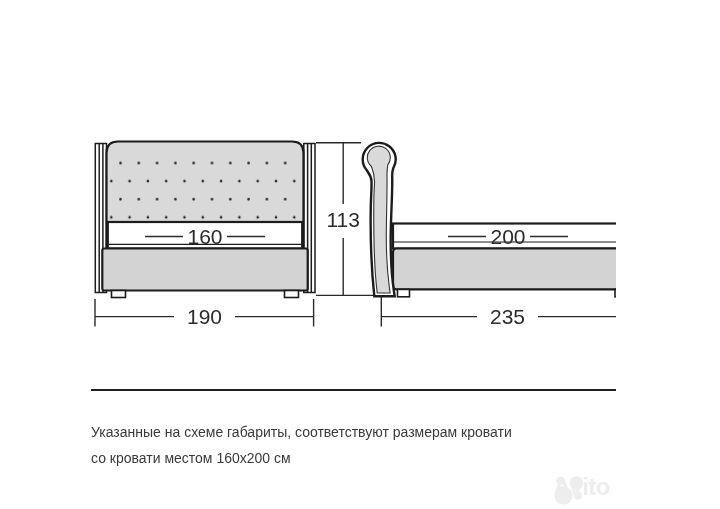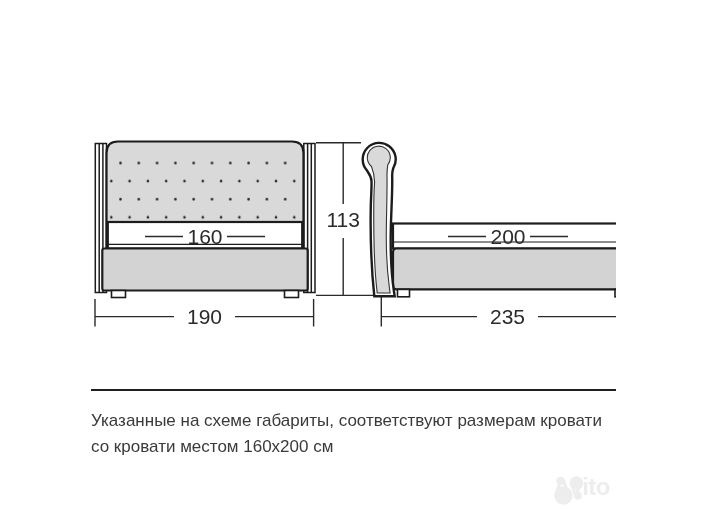--- a/index.html
+++ b/index.html
@@ -4,22 +4,22 @@
 <style>
   html,body{margin:0;padding:0;background:#fff;}
   .canvas{
     position:relative;width:616px;height:509px;background:#ffffff;
     overflow:hidden;font-family:"Liberation Sans",sans-serif;
   }
   svg{position:absolute;left:0;top:0;display:block;}
   .dim-text{font:21px "Liberation Sans",sans-serif;fill:#2b2b2b;}
   .note{
     position:absolute;left:91px;top:389px;width:541px;
-    border-top:2px solid #1f1f1f;padding-top:17px;
-    font-size:17px;line-height:26px;color:#3a3a3a;
+    border-top:2px solid #1f1f1f;padding-top:28px;
+    font-size:14px;line-height:26px;color:#3a3a3a;
   }
   .watermark{
     position:absolute;right:6px;bottom:8px;
     display:flex;align-items:center;gap:3px;
     color:#ededed;
   }
   .watermark .brand{
     font-size:24px;font-weight:bold;letter-spacing:-0.5px;
     color:#ededed;
   }

